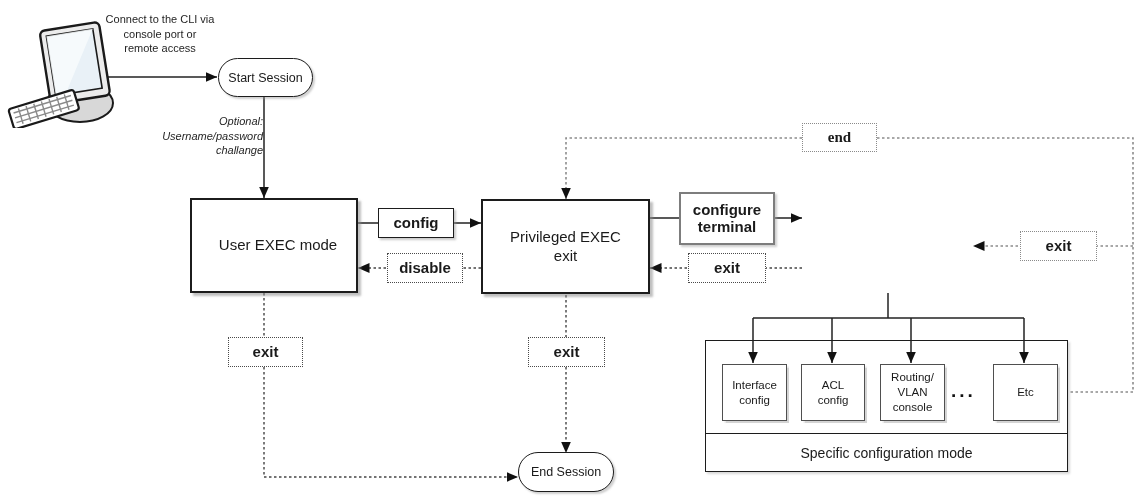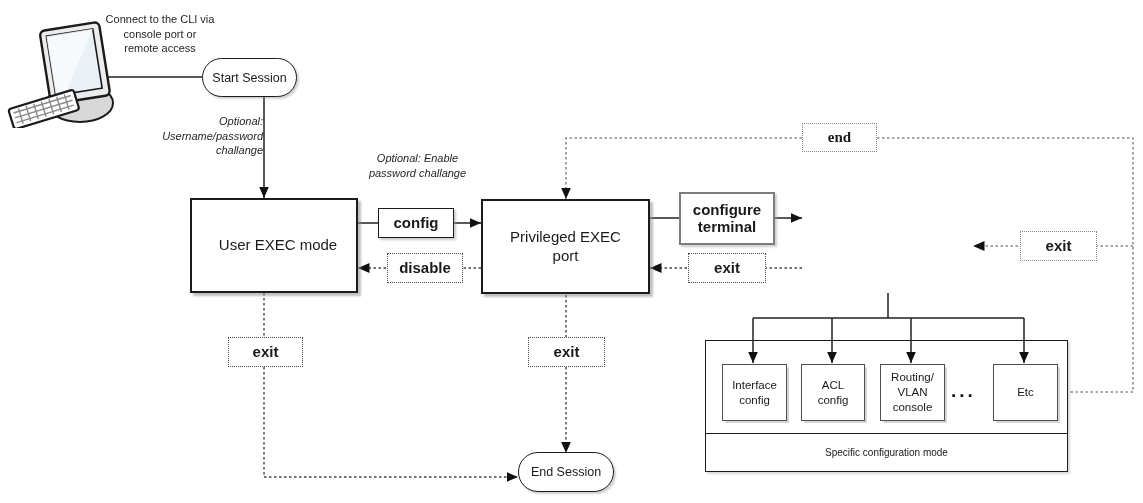--- a/index.html
+++ b/index.html
@@ -89,21 +89,21 @@
     box-shadow: 2px 2px 2px rgba(160,160,160,0.4);
   }
   .spec-label-band {
     position: absolute;
     left: 0; bottom: 0;
     width: 100%; height: 38px;
     border-top: 1.5px solid #1c1c1c;
     display: flex;
     align-items: center;
     justify-content: center;
-    font-size: 10px;
+    font-size: 14px;
     background: #ffffff;
   }
   .sub-box {
     position: absolute;
     top: 23px;
     height: 57px;
     background: #ffffff;
     border: 1.5px solid #4f4f4f;
     box-shadow: 1.5px 1.5px 1px rgba(170,170,170,0.5);
     display: flex;
@@ -184,36 +184,35 @@
         <line x1="54" y1="81" x2="54" y2="97"></line>
         <line x1="62" y1="81" x2="62" y2="97"></line>
       </g>
     </g>
   </svg>
 
   <div class="note center" style="left:105px; top:12px; width:110px;">Connect to the CLI via console port or remote access</div>
 
   <div class="note right italic" style="left:135px; top:114px; width:128px;">Optional: Username/password challange</div>
 
-  <div class="note center italic" style="left:361px; top:151px; width:113px;">Optional: Enable password challange</div>
-
-  <div class="stadium" style="left:202px; top:58px; width:95px; height:39px;">
+
+  <div class="stadium" style="left:218px; top:58px; width:95px; height:39px;">
     <span>Start Session</span>
   </div>
 
   <div class="stadium" style="left:518px; top:452px; width:96px; height:40px;">
     <span>End Session</span>
   </div>
 
   <div class="mode-box" style="left:190px; top:198px; width:168px; height:95px;padding-left:8px;">
     <span class="inner">User EXEC mode</span>
   </div>
 
   <div class="mode-box" style="left:481px; top:199px; width:169px; height:95px;">
-    <span class="inner" style="width:125px;">Privileged EXEC port</span>
+    <span class="inner" style="width:125px;">Privileged EXEC exit</span>
   </div>
 
 
   <div class="cmd-box cmd-solid" style="left:378px; top:208px; width:76px; height:30px;">
     <span>config</span>
   </div>
 
   <div class="cmd-box cmd-dotted" style="left:387px; top:253px; width:76px; height:30px;">
     <span>disable</span>
   </div>

